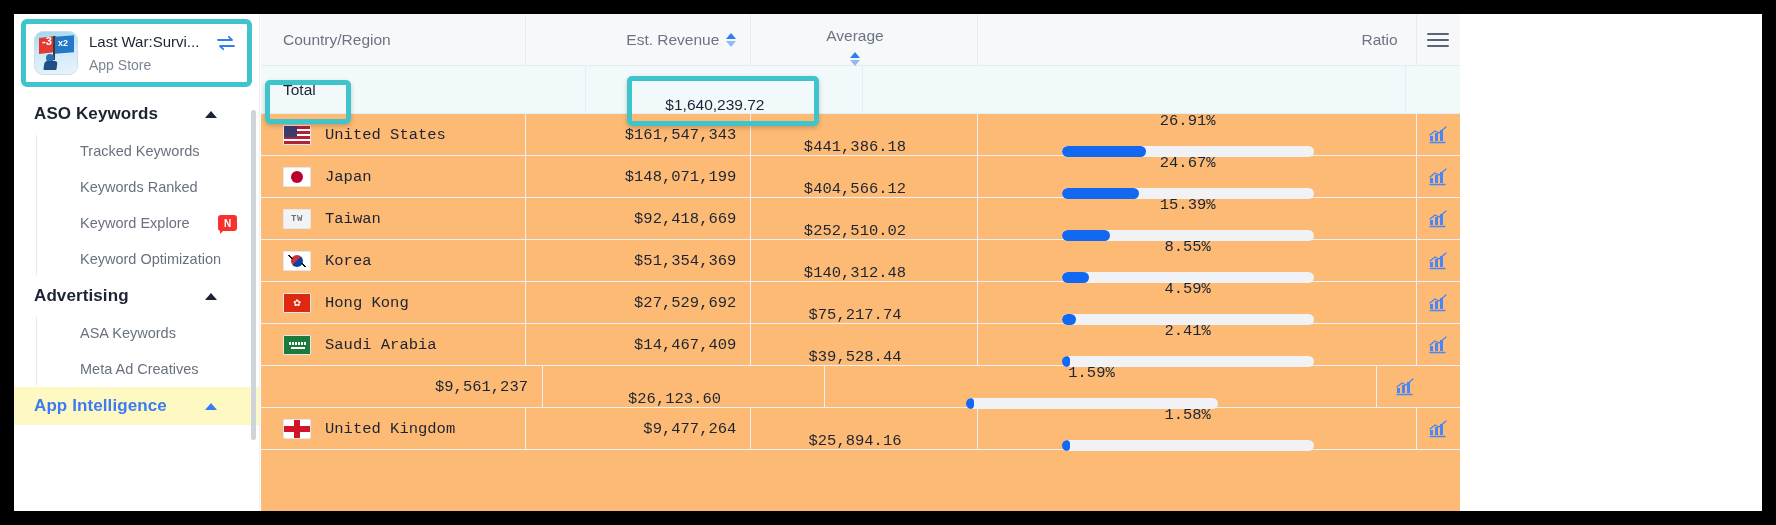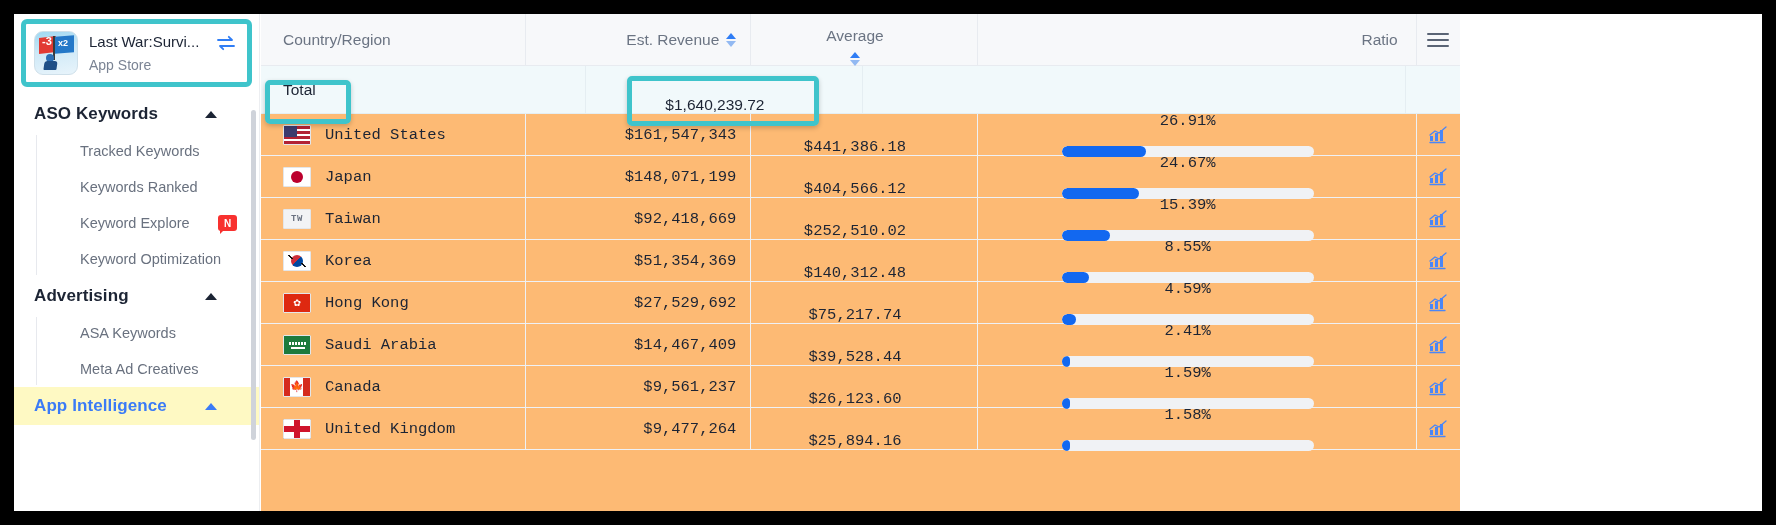--- a/index.html
+++ b/index.html
@@ -606,26 +606,20 @@
               <span class="chart-ico"><svg width="20" height="18" viewBox="0 0 20 18">
                   <rect x="2" y="10" width="3" height="5" fill="#4a86f7"></rect>
                   <rect x="7" y="7" width="3" height="8" fill="#4a86f7"></rect>
                   <rect x="12" y="4" width="3" height="11" fill="#4a86f7"></rect>
                   <path d="M2 9 L7 5 L11 7 L18 1" fill="none" stroke="#4a86f7" stroke-width="1.3" stroke-linecap="round" stroke-linejoin="round"></path>
                   <path d="M2 16.5h15" stroke="#4a86f7" stroke-width="1.3" stroke-linecap="round"></path>
                 </svg></span>
             </div>
           </div>
           <div class="row data">
-            <div class="c-country">
-              <span class="country-cell">
-                <span class="flag f-ca"></span>
-                <span class="country-name">Canada</span>
-              </span>
-            </div>
             <div class="c-rev">
               <span class="num">$9,561,237</span>
             </div>
             <div class="c-avg">
               <span class="num">$26,123.60</span>
             </div>
             <div class="c-ratio">
               <span class="ratio-cell">
                 <span class="pct">1.59%</span>
                 <span class="bar-track">

